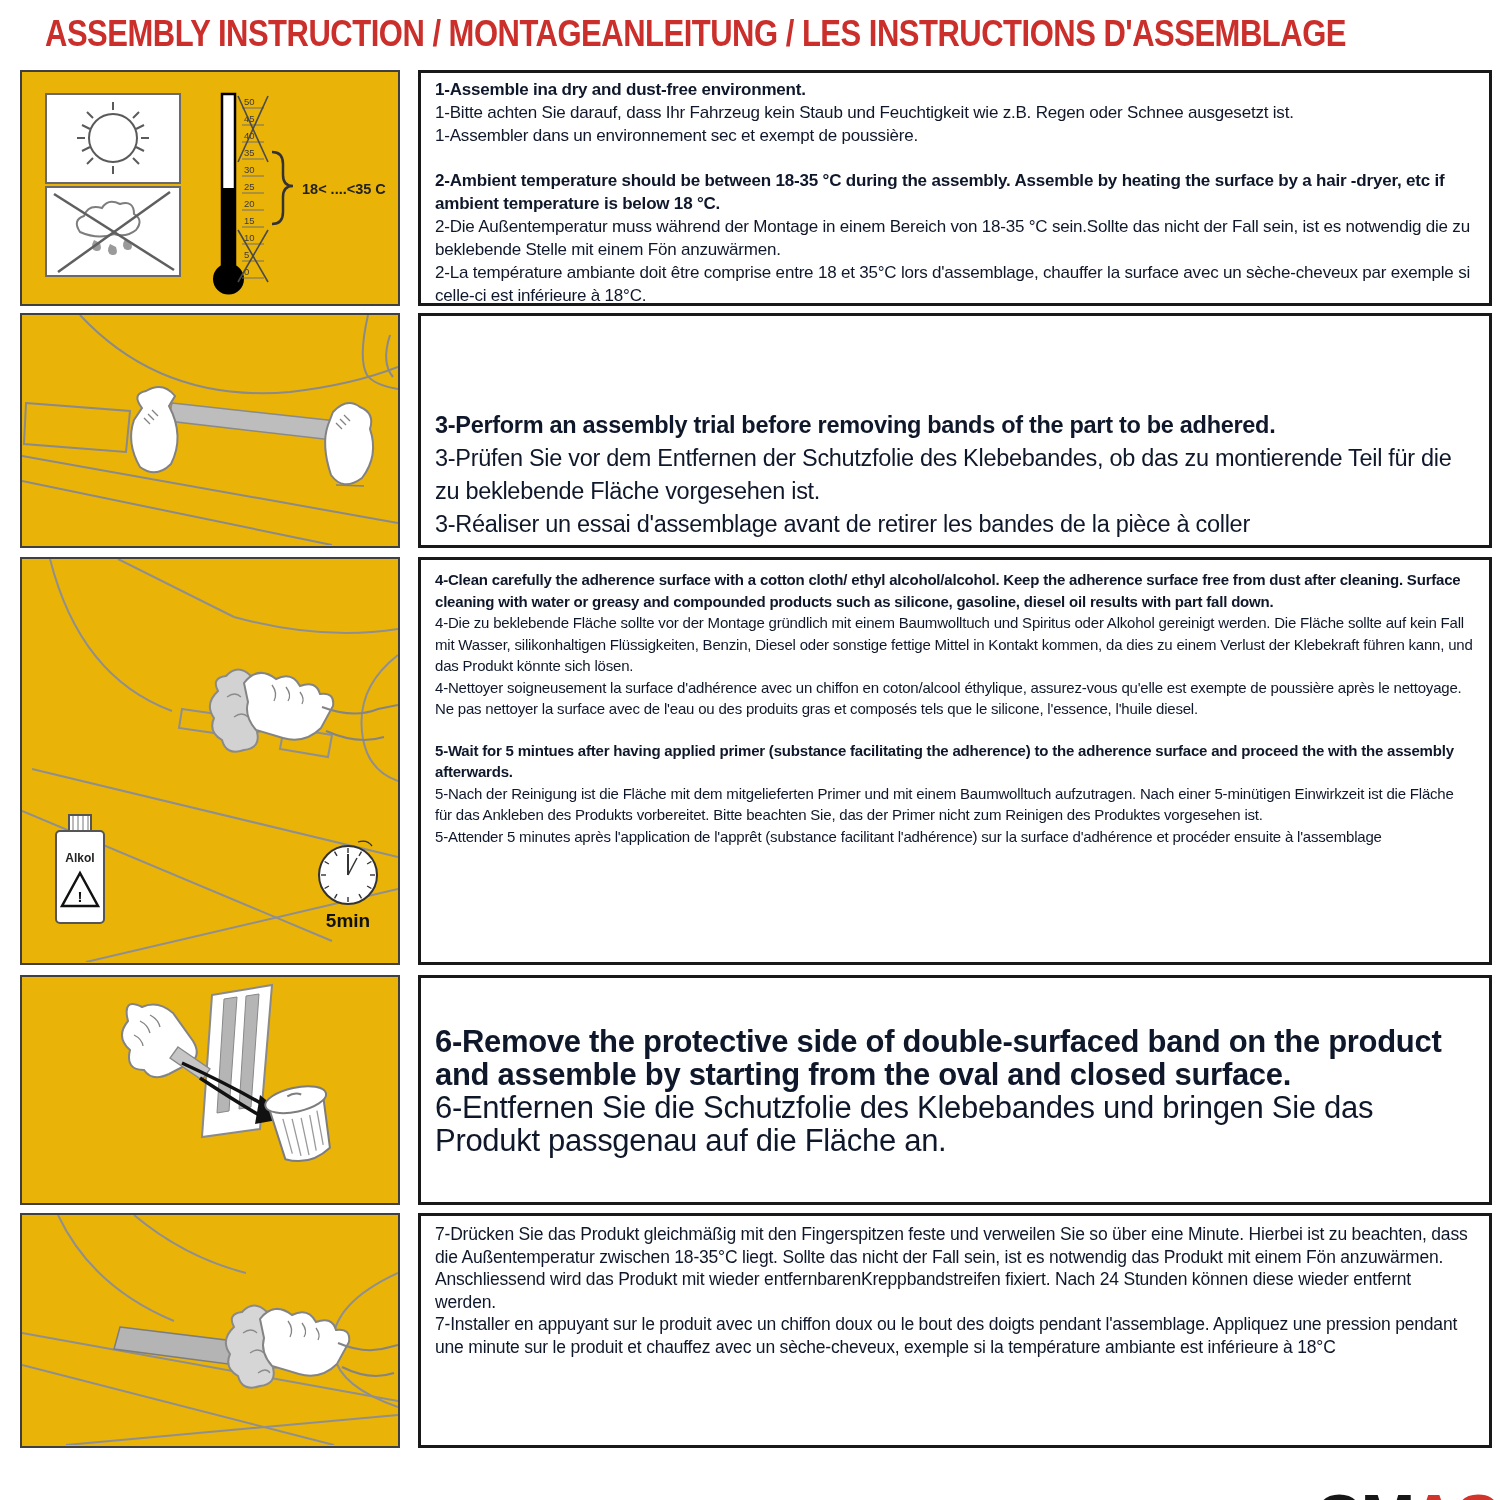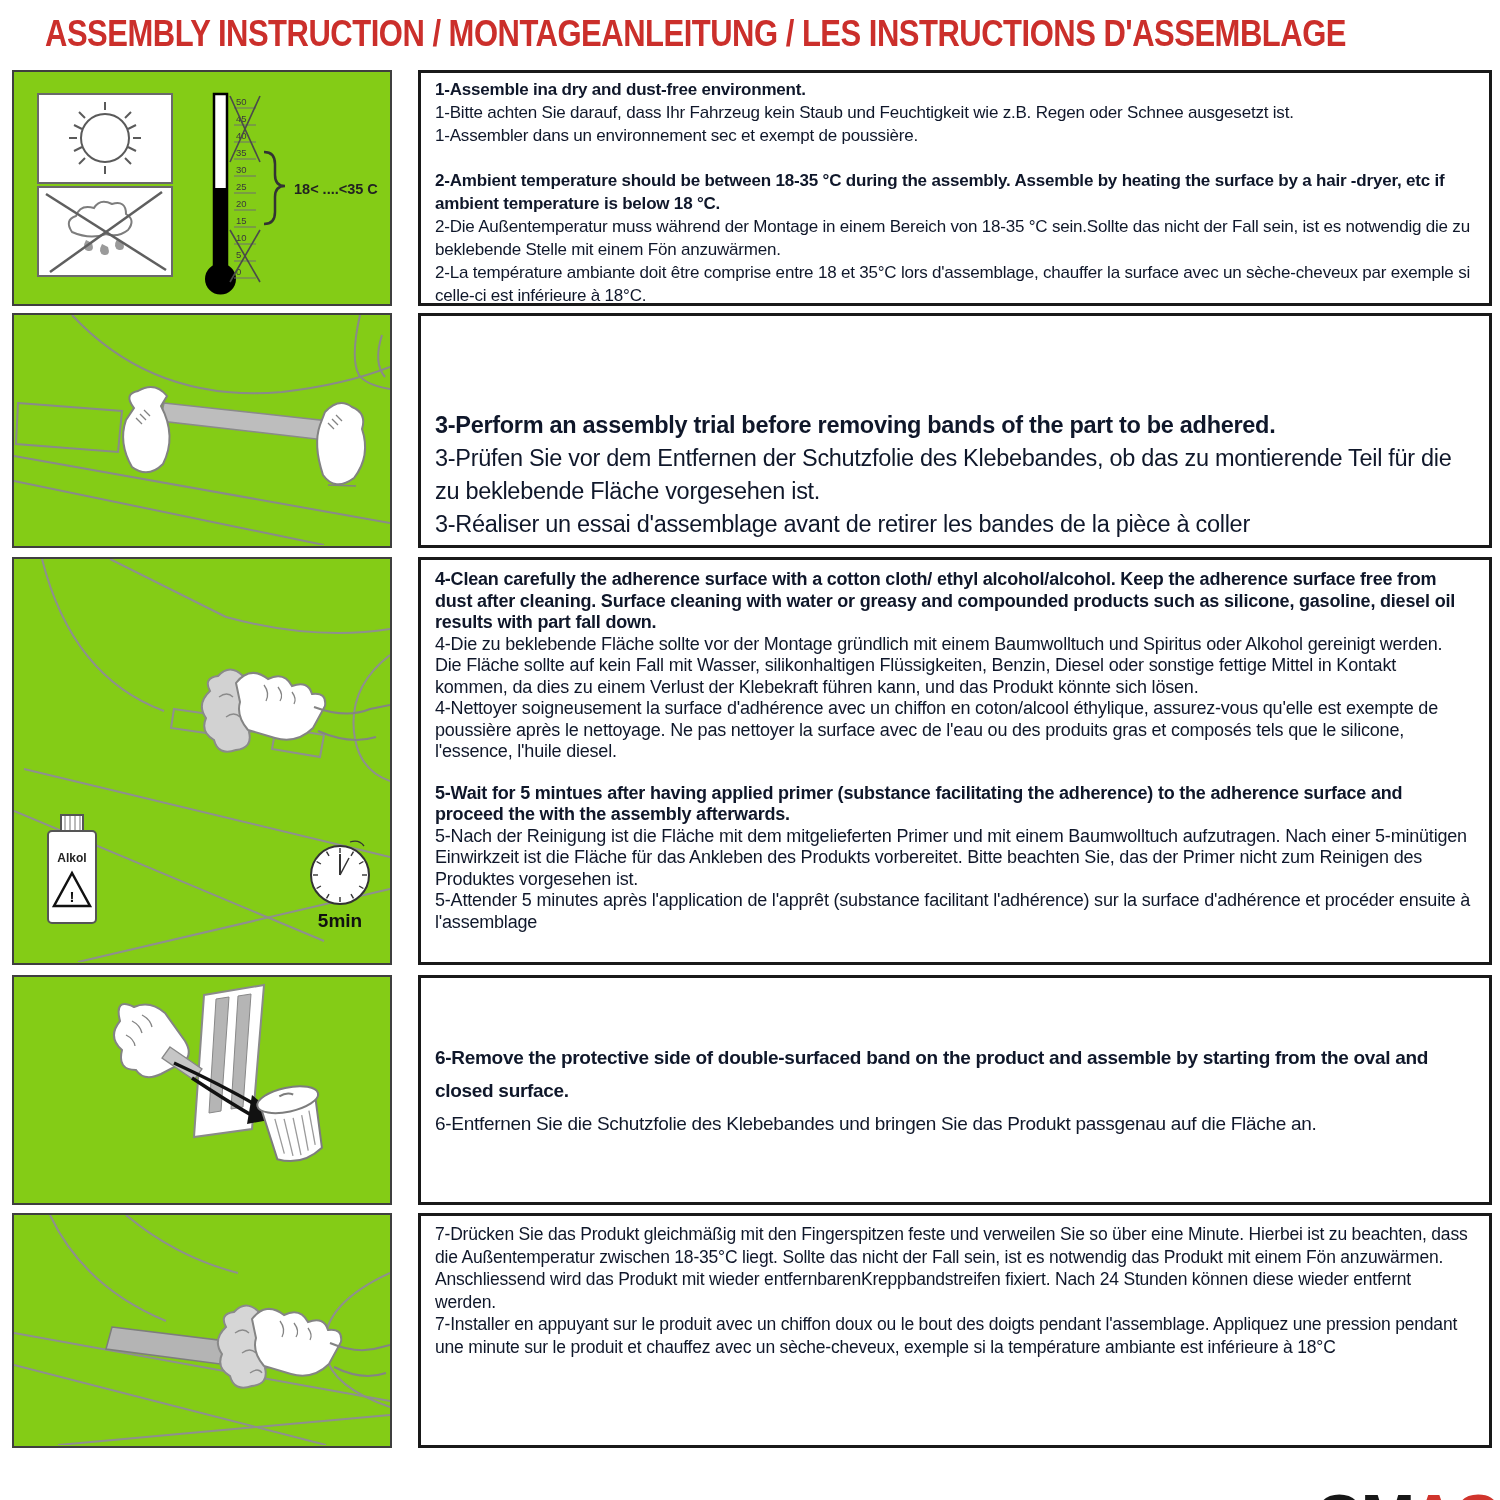--- a/index.html
+++ b/index.html
@@ -1,31 +1,31 @@
 <!DOCTYPE html>
 <html><head>
 <meta charset="utf-8">
 <style>
   html,body{margin:0;padding:0;background:#ffffff;}
   .page{position:relative;width:1500px;height:1500px;background:#ffffff;overflow:hidden;
         font-family:"Liberation Sans","DejaVu Sans",sans-serif;}
   .title{position:absolute;left:45px;top:12px;margin:0;font-size:31px;font-weight:bold;
          color:#cb2f2b;letter-spacing:-0.5px;transform:scale(1,1.22);transform-origin:left top;white-space:nowrap;}
-  .ibox{position:absolute;left:12px;width:380px;background:#84cc16;border:2px solid #3f3f3f;box-sizing:border-box;}
+  .ibox{position:absolute;left:20px;width:380px;background:#eab308;border:2px solid #3f3f3f;box-sizing:border-box;}
   .tbox{position:absolute;left:418px;width:1074px;background:#fff;border:3px solid #191919;
         box-sizing:border-box;padding:5px 16px 4px 14px;color:#0f172a;}
   .tbox p{margin:0;}
   .en{font-weight:bold;}
   .ml{font-weight:normal;}
   .t1{font-size:17px;line-height:23px;letter-spacing:-0.2px;}
   .t1 .gap{margin-top:22px;}
   .t2{font-size:23.5px;line-height:33px;letter-spacing:-0.3px;display:flex;flex-direction:column;justify-content:flex-end;}
-  .t3{font-size:18px;line-height:21.5px;letter-spacing:-0.2px;padding-top:9px;}
+  .t3{font-size:15px;line-height:21.5px;letter-spacing:-0.2px;padding-top:9px;}
   .t3 .gap{margin-top:20px;}
-  .t4{font-size:19px;line-height:33px;letter-spacing:-0.3px;display:flex;flex-direction:column;justify-content:center;}
+  .t4{font-size:31px;line-height:33px;letter-spacing:-0.3px;display:flex;flex-direction:column;justify-content:center;}
   .t5{font-size:17.5px;line-height:22.5px;letter-spacing:-0.2px;padding-top:7px;}
   .logo{position:absolute;left:1215px;top:1468px;width:285px;height:100px;background:#fff;
         display:flex;align-items:center;justify-content:flex-end;padding-right:4px;box-sizing:border-box;}
   .logo span{font-size:64px;font-weight:bold;letter-spacing:-4px;transform:scale(1.02,1.08);transform-origin:right center;}
   .logo-black{color:#171717;}
   .logo-red{color:#d0342c;}
   svg text{font-family:"Liberation Sans","DejaVu Sans",sans-serif;}
 </style>
 </head>
 <body>

